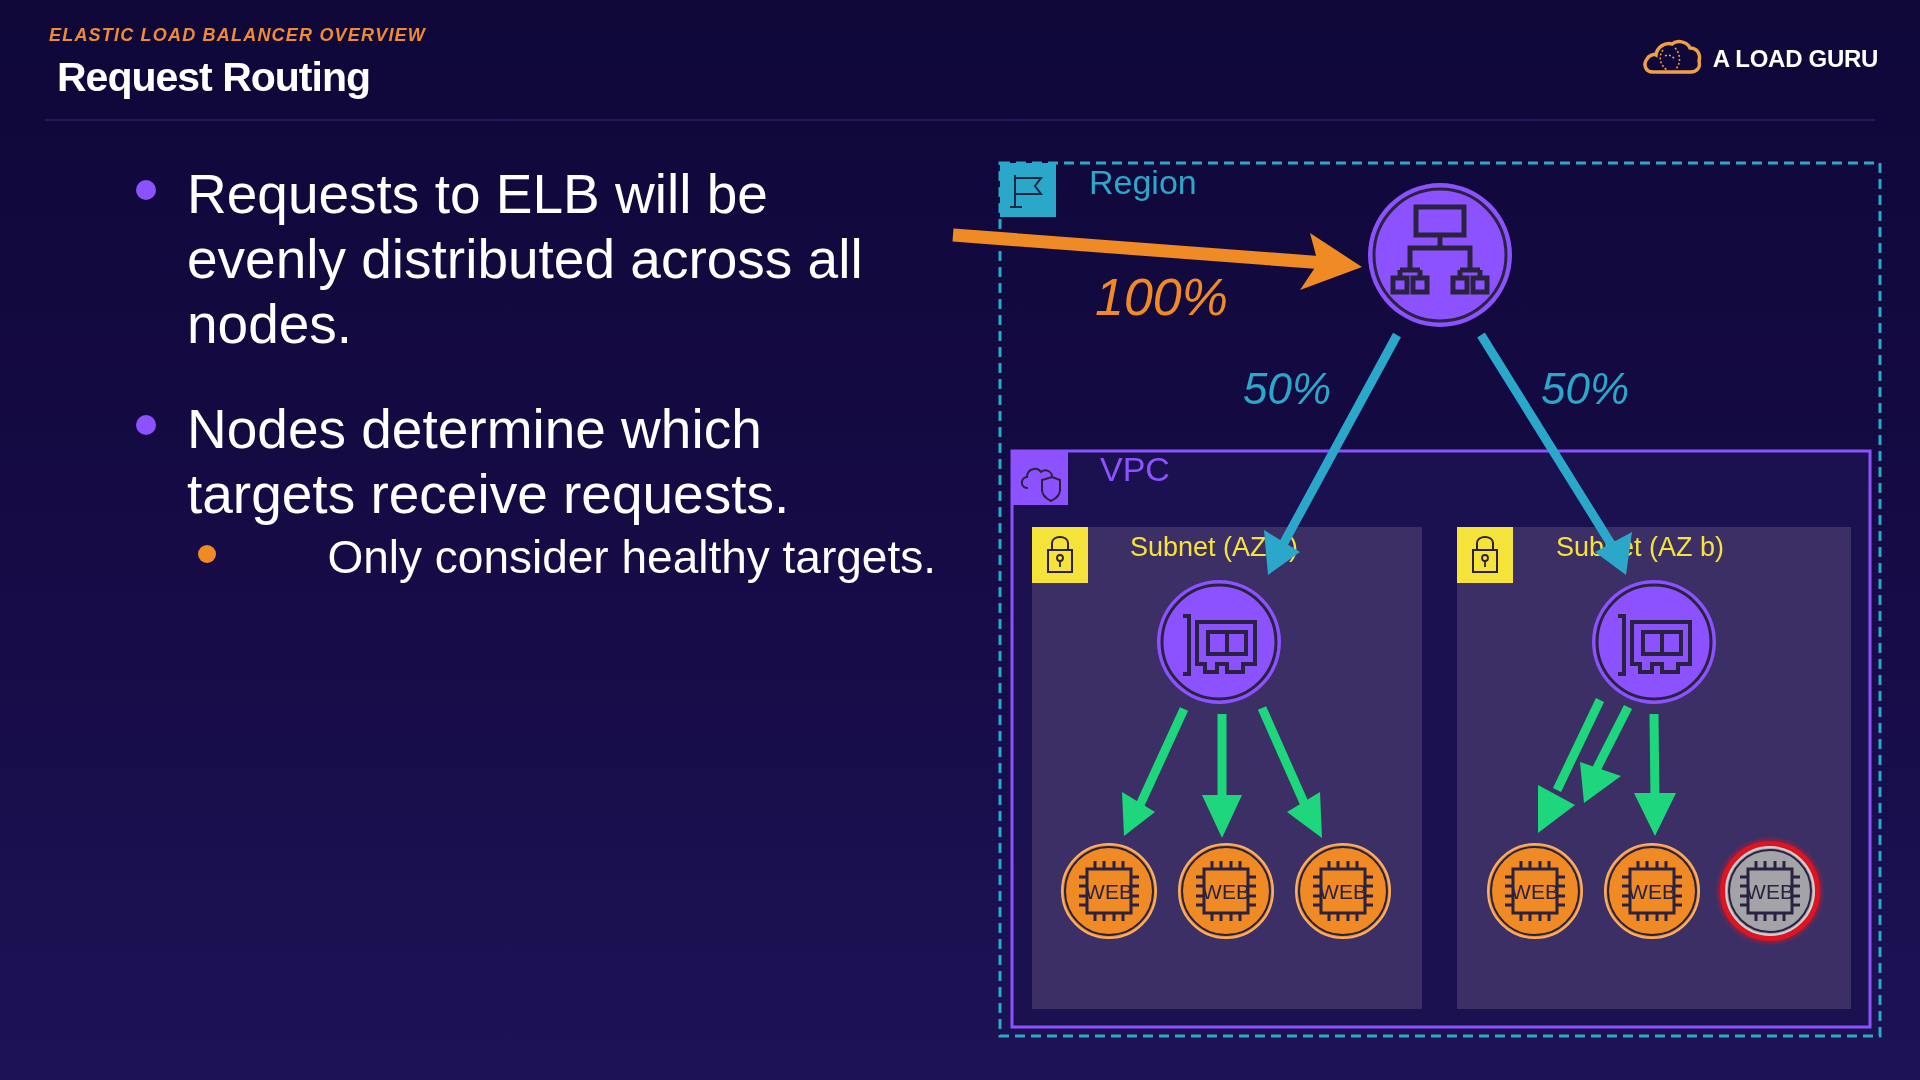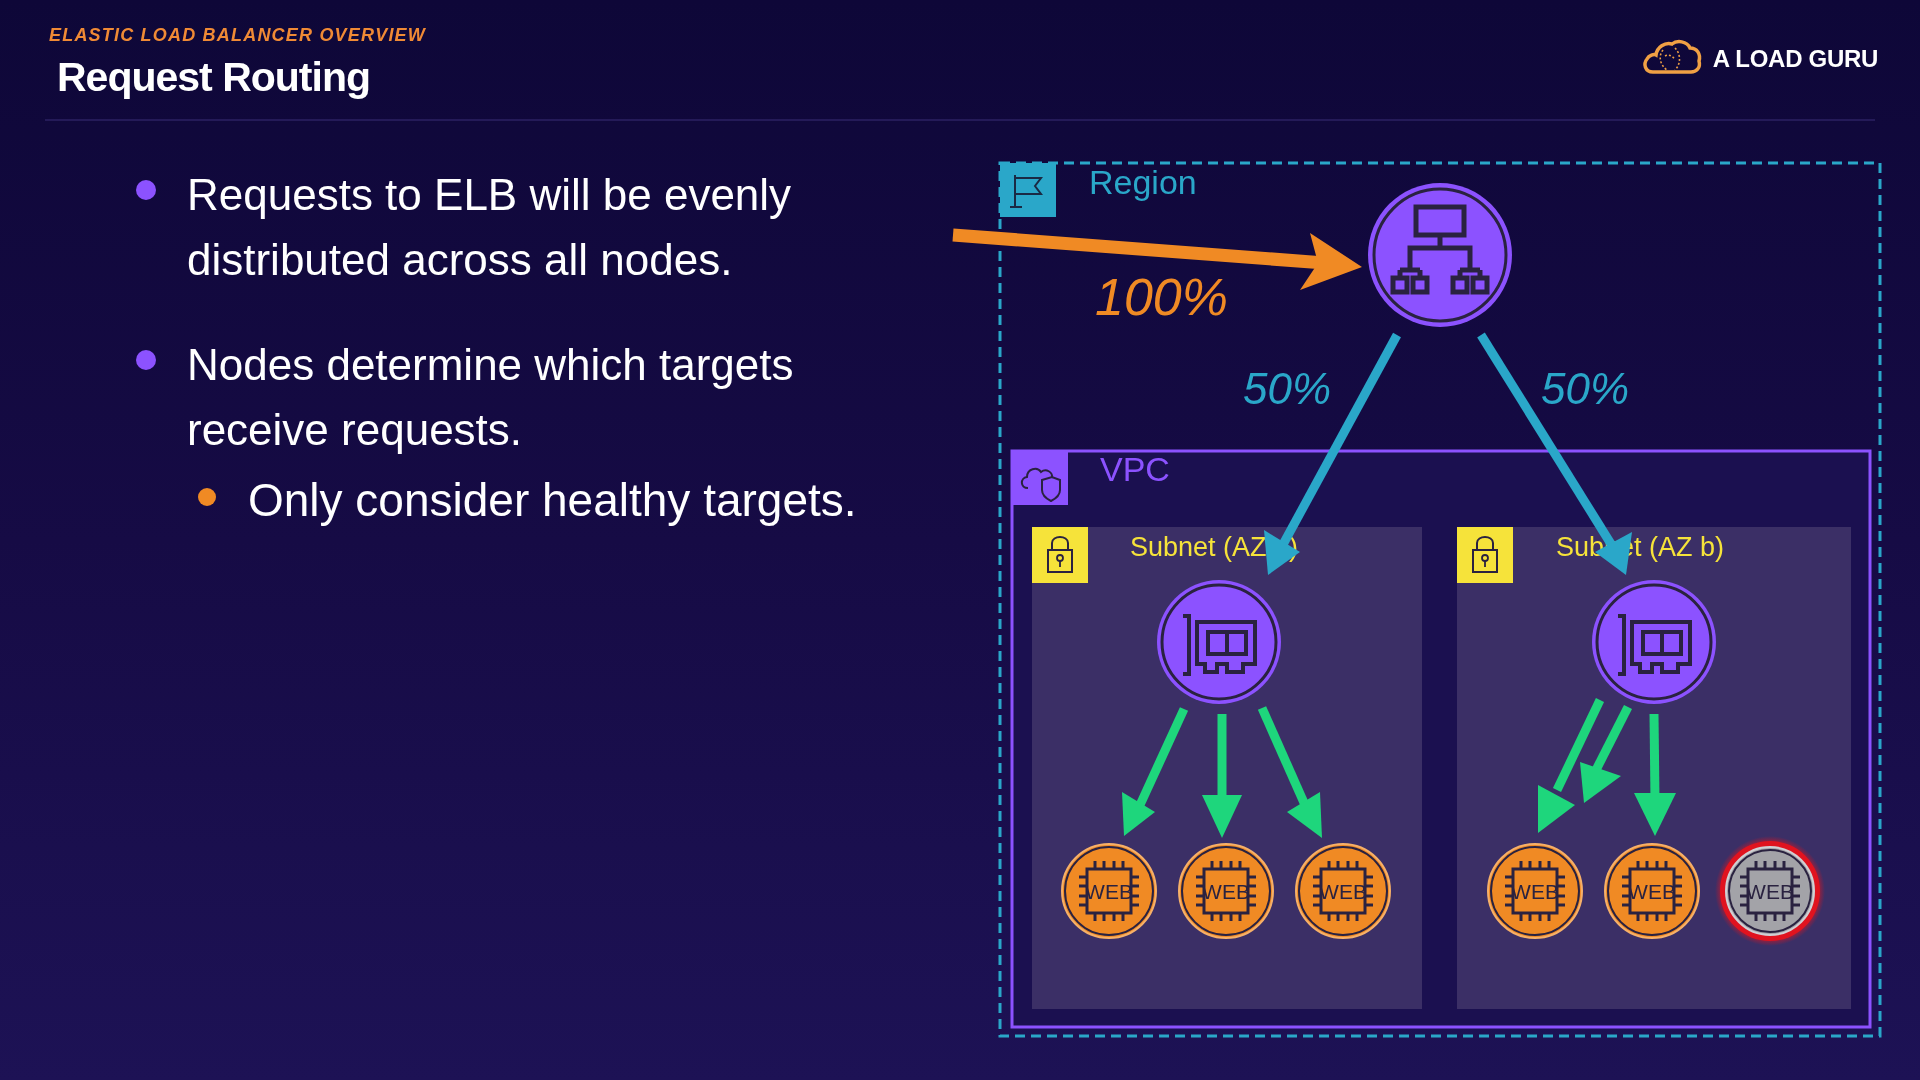--- a/index.html
+++ b/index.html
@@ -9,23 +9,23 @@
     font-family: "Liberation Sans", "DejaVu Sans", sans-serif;
     color:#fff;
   }
   .eyebrow { position:absolute; left:49px; top:25px; font-size:18px; font-weight:700; letter-spacing:1.2px; color:#f08a35;font-style:italic; }
   .title { position:absolute; left:57px; top:54px; font-size:41px; font-weight:700; letter-spacing:-1px; color:#ffffff; }
   .divider { position:absolute; left:45px; right:45px; top:119px; height:2px; background:#241a58; }
   .logo { position:absolute; right:42px; top:38px; display:flex; align-items:center; gap:10px; }
   .logo-text { font-size:24px; font-weight:700; color:#fff; letter-spacing:-0.3px; }
 
   .bullets { position:absolute; left:136px; top:162px; width:800px; }
-  .b1 { position:relative; padding-left:51px; font-size:44px; line-height:65px; color:#fff; margin-bottom:40px; }
+  .b1 { position:relative; padding-left:51px; font-size:55px; line-height:65px; color:#fff; margin-bottom:40px; }
   .b1 .dot { position:absolute; left:0; top:18px; width:20px; height:20px; border-radius:50%; background:#8c52ff; }
-  .b2 { position:relative; margin-left:62px; padding-left:50px; font-size:46px; line-height:57px; color:#fff; margin-top:10px; }
+  .b2 { position:relative; margin-left:62px; padding-left:50px; font-size:46px; line-height:57px; color:#fff; margin-top:2px;text-align:right; }
   .b2 .dot { position:absolute; left:0; top:16px; width:18px; height:18px; border-radius:50%; background:#f08a24; }
   .diagram { position:absolute; left:0; top:0; width:1920px; height:1080px; }
 </style>
 </head>
 <body>
 
 <div class="eyebrow">ELASTIC LOAD BALANCER OVERVIEW</div>
 <div class="title">Request Routing</div>
 <div class="divider"></div>
 

